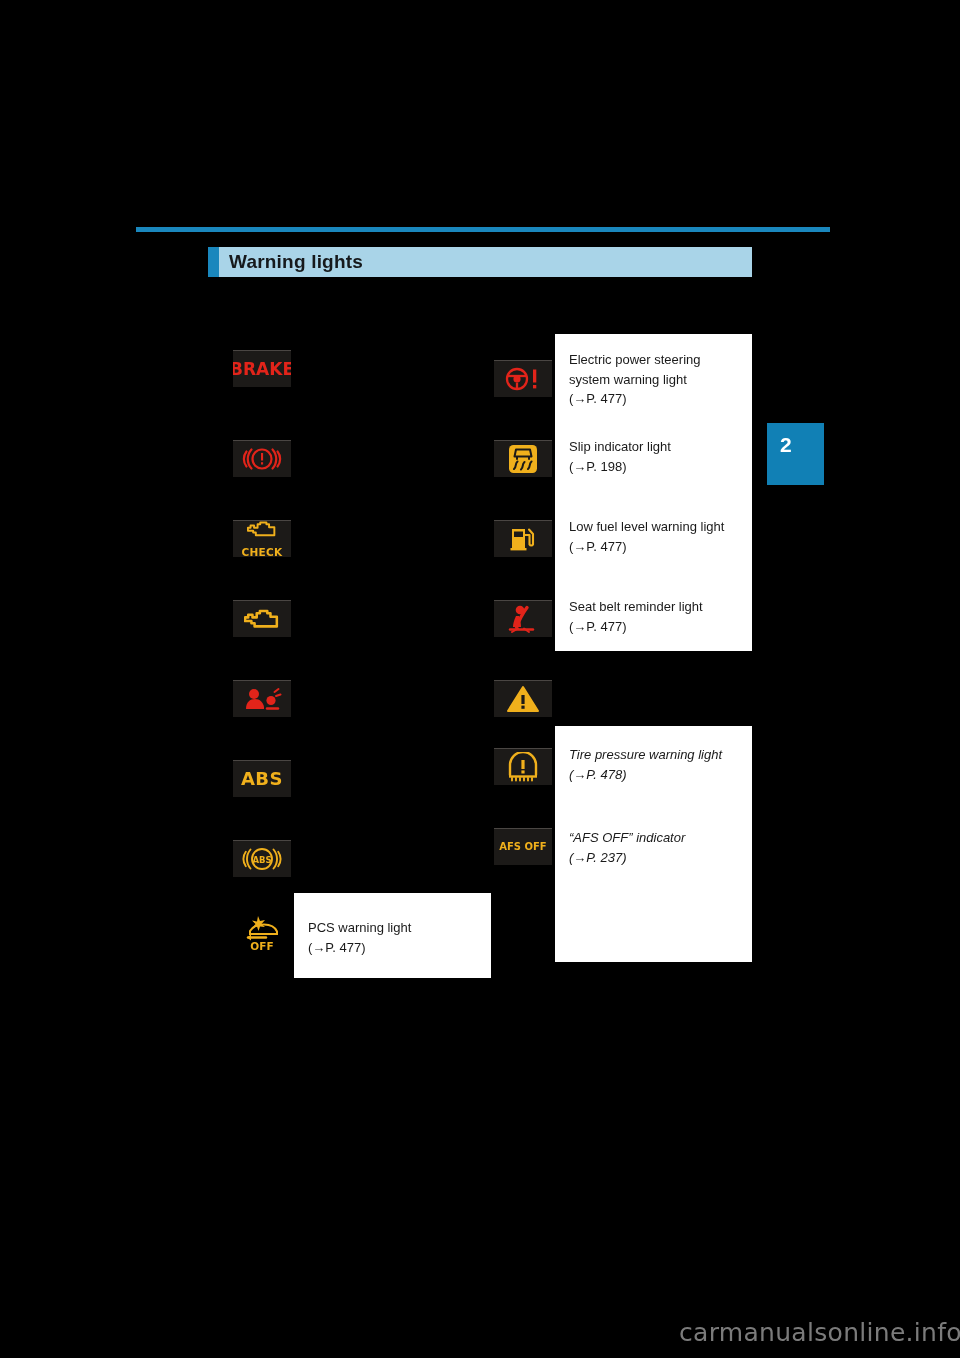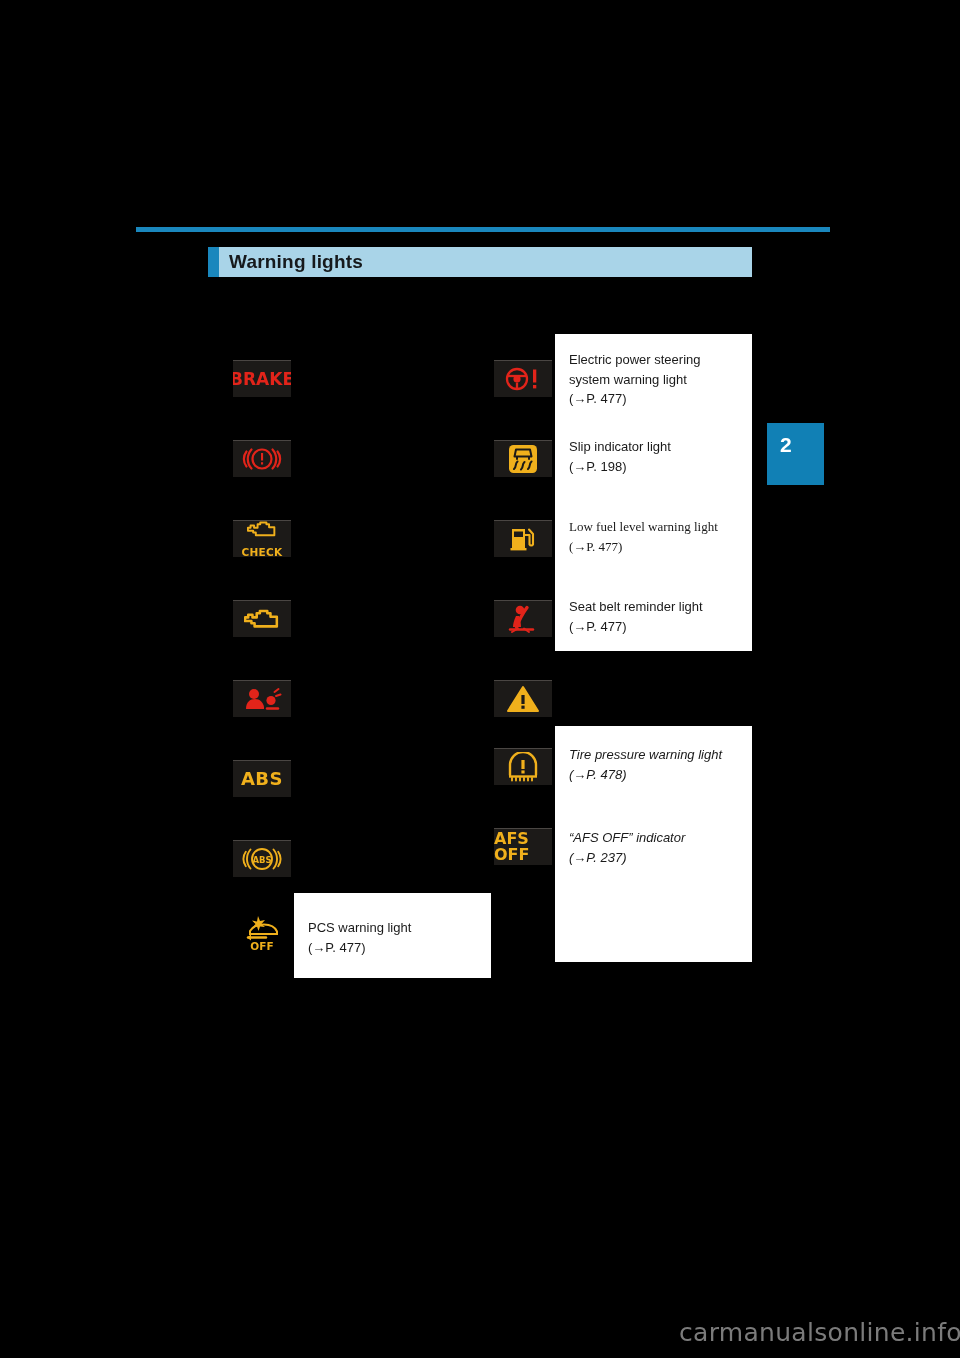--- a/index.html
+++ b/index.html
@@ -135,21 +135,21 @@
 
   <div class="section-header">
     <div class="accent"></div>
     <div class="title">Warning lights</div>
   </div>
 
   <div class="chapter-tab">
     <div class="num">2</div>
   </div>
 
-  <div class="icon-tile" style="left:233px; top:360px;">
+  <div class="icon-tile" style="left:233px; top:350px;">
     <span class="tile-text" style="font-size:17px; color:#e2241a;">BRAKE</span>
   </div>
 
   <div class="icon-tile" style="left:233px; top:440px;">
     <svg width="44" height="28" viewBox="0 0 44 28">
       <circle cx="22" cy="14" r="9.5" fill="none" stroke="#e2241a" stroke-width="2.2"></circle>
       <rect x="21" y="8" width="2.1" height="7.5" fill="#e2241a"></rect>
       <rect x="21" y="17.2" width="2.1" height="2.3" fill="#e2241a"></rect>
       <path d="M11.5 4.5 A14 14 0 0 0 11.5 23.5" fill="none" stroke="#e2241a" stroke-width="2.2" stroke-linecap="round"></path>
       <path d="M6.5 6.5 A12 12 0 0 0 6.5 21.5" fill="none" stroke="#e2241a" stroke-width="2.2" stroke-linecap="round"></path>
@@ -262,30 +262,30 @@
     <svg width="36" height="30" viewBox="0 0 36 30">
       <path d="M5 23 L5 13 A13 13 0 0 1 31 13 L31 23" fill="none" stroke="#f0b01c" stroke-width="2.4" stroke-linecap="round"></path>
       <rect x="16.4" y="8" width="3.2" height="9" fill="#f0b01c"></rect>
       <rect x="16.4" y="18.4" width="3.2" height="3.1" fill="#f0b01c"></rect>
       <path d="M4 24.5 L32 24.5" stroke="#f0b01c" stroke-width="2.4"></path>
       <path d="M7 26 L7 28.5 M11 26 L11 28.5 M15 26 L15 28.5 M19 26 L19 28.5 M23 26 L23 28.5 M27 26 L27 28.5" stroke="#f0b01c" stroke-width="1.9" stroke-linecap="round"></path>
     </svg>
   </div>
 
   <div class="icon-tile" style="left:494px; top:828px; flex-direction:column;">
-    <span class="tile-text" style="font-size:16px; color:#f0b01c; line-height:16px;">AFS OFF</span>
+    <span class="tile-text" style="font-size:10px; color:#f0b01c; line-height:16px;">AFS OFF</span>
   </div>
 
   <div class="callout" style="left:555px; top:334px; width:197px; height:317px;">
     <div class="row" style="top:16px;">Electric power steering
 system warning light
 (→P. 477)</div>
     <div class="row" style="top:103px;">Slip indicator light
 (→P. 198)</div>
-    <div class="row" style="top:183px;font-family:Liberation Serif, serif;">Low fuel level warning light
+    <div class="row" style="top:183px;">Low fuel level warning light
 (→P. 477)</div>
     <div class="row" style="top:263px;">Seat belt reminder light
 (→P. 477)</div>
   </div>
 
   <div class="callout" style="left:555px; top:726px; width:197px; height:236px;font-style:italic;">
     <div class="row" style="top:19px;">Tire pressure warning light
 (→P. 478)</div>
     <div class="row" style="top:102px;">“AFS OFF” indicator
 (→P. 237)</div>

